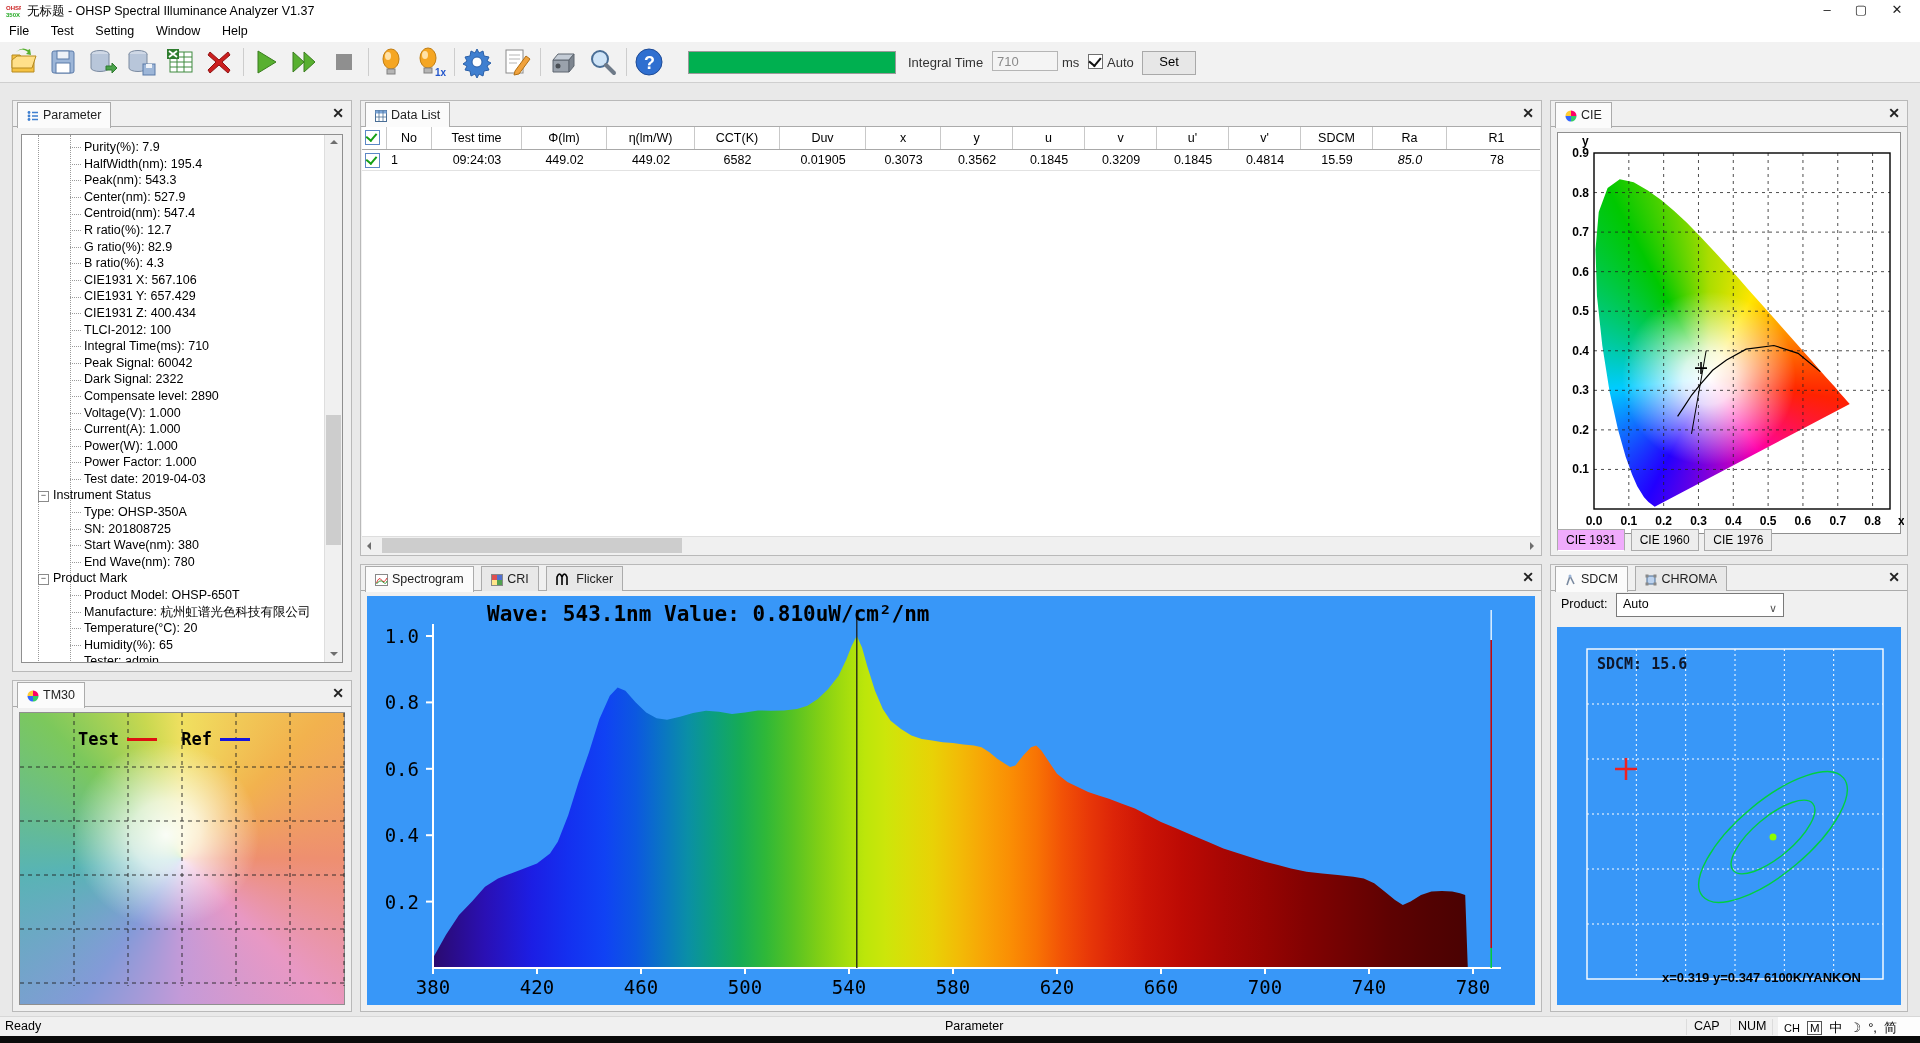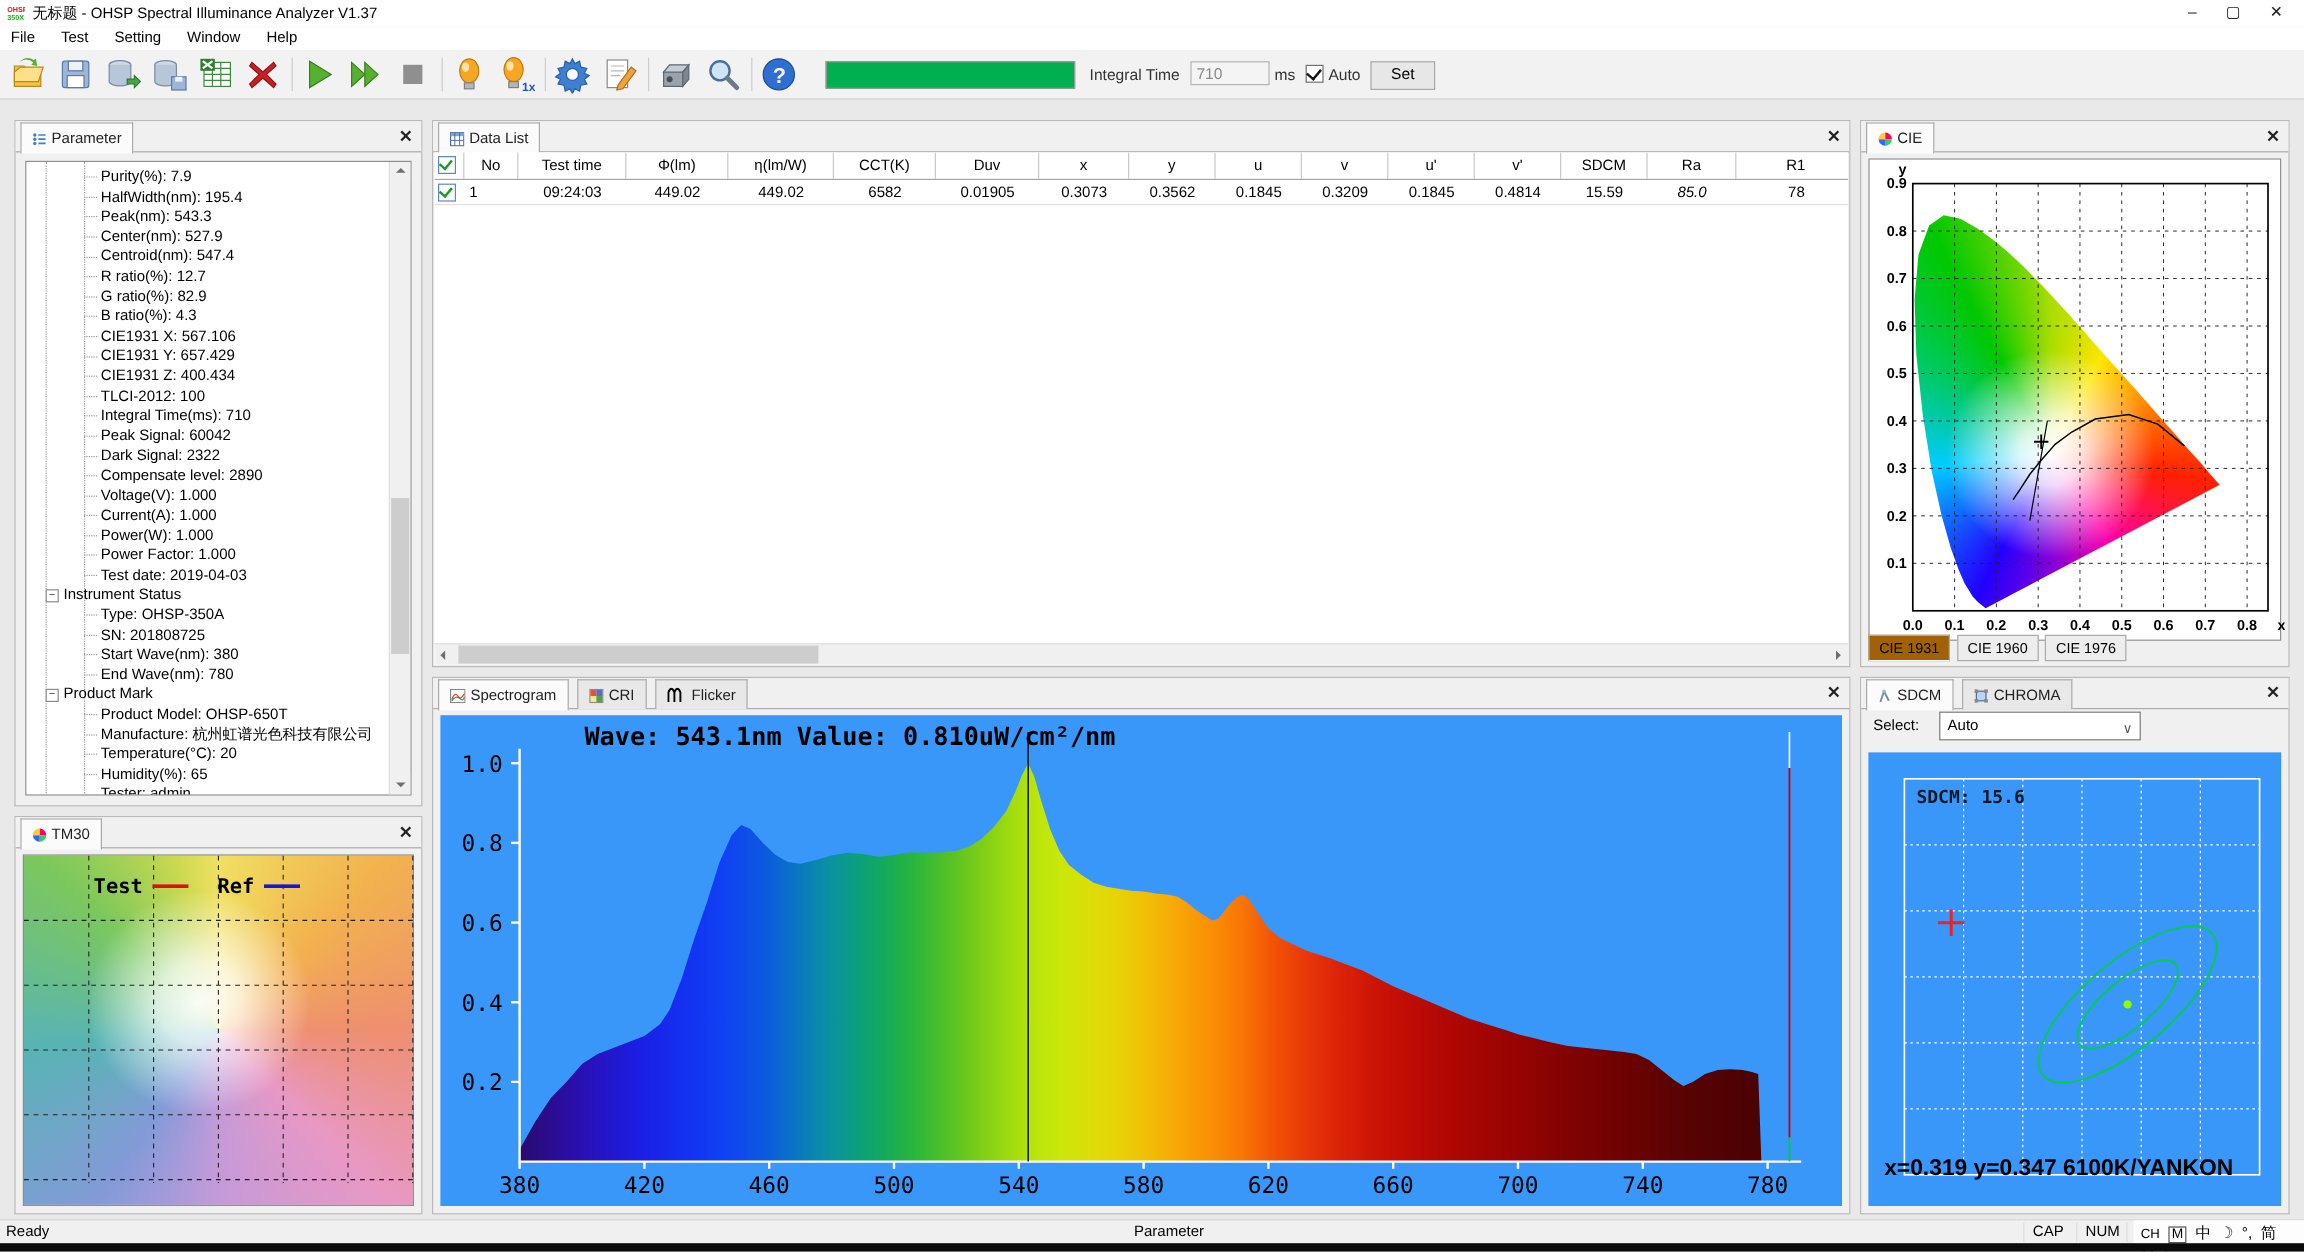--- a/index.html
+++ b/index.html
@@ -68,29 +68,29 @@
   .dl-cbx::after{content:"";position:absolute;left:2px;top:0;width:5px;height:8px;border:solid #15a015;border-width:0 2px 2px 0;transform:rotate(40deg);}
   
   #spec-body{position:absolute;left:6px;top:31px;right:6px;bottom:6px;background:#3897f8;}
   #spec-title{position:absolute;left:120px;top:6px;font-family:"DejaVu Sans Mono",monospace;font-weight:bold;font-size:21px;color:#000;}
   
   #cie-box{position:absolute;left:6px;top:31px;right:6px;height:400px;background:#ffffff;border:1px solid #8f8f8f;}
   #cie-horseshoe{position:absolute;left:36px;top:20px;width:296px;height:356px;}
   #cie-svg{position:absolute;left:0;top:0;}
   .cie-tabs{position:absolute;left:6px;bottom:4px;height:22px;}
   .ctab{display:inline-block;height:20px;line-height:20px;padding:0 8px;font-size:12px;border:1px solid #ababab;background:#ededed;margin-right:2px;}
-  .ctab.active{background:#a16207;border-bottom:1px solid #fff;}
+  .ctab.active{background:#f0abfc;border-bottom:1px solid #fff;}
   
   #sdcm-select-row{position:absolute;left:10px;top:31px;height:24px;}
   #sdcm-select-label{font-size:12.5px;}
   #sdcm-combo{position:absolute;left:55px;top:-3px;width:160px;height:22px;background:#fff;border:1px solid #7a7a7a;font-size:12.5px;line-height:20px;padding-left:6px;}
   #sdcm-combo .chev{position:absolute;right:6px;top:4px;color:#555;font-size:11px;}
   #sdcm-plot{position:absolute;left:6px;top:62px;right:6px;bottom:6px;background:#3897f8;}
   #sdcm-annot{position:absolute;left:40px;top:28px;color:#0f172a;font-weight:bold;font-size:15px;font-family:"DejaVu Sans Mono",monospace;}
-  #sdcm-readout{position:absolute;right:40px;bottom:20px;color:#000;font-weight:bold;font-size:19px;}
+  #sdcm-readout{position:absolute;right:40px;bottom:20px;color:#000;font-weight:bold;font-size:13px;}
   
   #tm30-box{position:absolute;left:6px;top:31px;right:6px;bottom:6px;border:1px solid #8f8f8f;
      background:
        radial-gradient(circle at 45% 42%, rgba(255,255,255,.95) 0%, rgba(255,255,255,.75) 14%, rgba(255,255,255,0) 38%),
        conic-gradient(from 0deg at 50% 50%, #f0e060 0deg,#f2b24e 45deg,#ee8f70 90deg,#e898c4 135deg,#c49ad8 180deg,#849ad8 215deg,#58b4b4 265deg,#7cc85c 315deg,#c8d850 345deg,#f0e060 360deg);}
   #tm30-legend{position:absolute;left:0;top:16px;width:100%;font-family:"DejaVu Sans Mono",monospace;font-weight:bold;font-size:17px;}
   .leg-line{display:inline-block;width:30px;height:3px;vertical-align:4px;margin:0 14px 0 8px;}
   
   #statusbar{position:absolute;left:0;top:1016px;width:1920px;height:20px;background:#f0f0f0;border-top:1px solid #d7d7d7;font-size:12.5px;}
   #sb-ready{position:absolute;left:5px;top:2px;}
@@ -540,21 +540,21 @@
       <span class="ptab"><span class="picon"><svg width="12" height="12" viewBox="0 0 12 12">
               <rect x="2" y="2" width="8" height="8" fill="#bcd2ee" stroke="#4a6e96"></rect>
               <rect x="0.5" y="0.5" width="3" height="3" fill="#888"></rect>
               <rect x="8.5" y="0.5" width="3" height="3" fill="#888"></rect>
               <rect x="0.5" y="8.5" width="3" height="3" fill="#888"></rect>
               <rect x="8.5" y="8.5" width="3" height="3" fill="#888"></rect>
             </svg></span><span>CHROMA</span></span>
       <span class="pclose">✕</span>
     </div>
     <div id="sdcm-select-row">
-      <span id="sdcm-select-label">Select:</span>
+      <span id="sdcm-select-label">Product:</span>
       <div id="sdcm-combo"><span>Auto</span><span class="chev">∨</span></div>
     </div>
     <div id="sdcm-plot">
       <svg id="sdcm-svg" width="346" height="380" viewBox="0 0 346 380">
           <line x1="79.33333333333334" x2="79.33333333333334" y1="22" y2="352" stroke="#fff" stroke-width="1" stroke-dasharray="2,3"></line>
           <line x1="128.66666666666669" x2="128.66666666666669" y1="22" y2="352" stroke="#fff" stroke-width="1" stroke-dasharray="2,3"></line>
           <line x1="178" x2="178" y1="22" y2="352" stroke="#fff" stroke-width="1" stroke-dasharray="2,3"></line>
           <line x1="227.33333333333334" x2="227.33333333333334" y1="22" y2="352" stroke="#fff" stroke-width="1" stroke-dasharray="2,3"></line>
           <line x1="276.66666666666663" x2="276.66666666666663" y1="22" y2="352" stroke="#fff" stroke-width="1" stroke-dasharray="2,3"></line>
           <line x1="30" x2="326" y1="77" y2="77" stroke="#fff" stroke-width="1" stroke-dasharray="2,3"></line>

